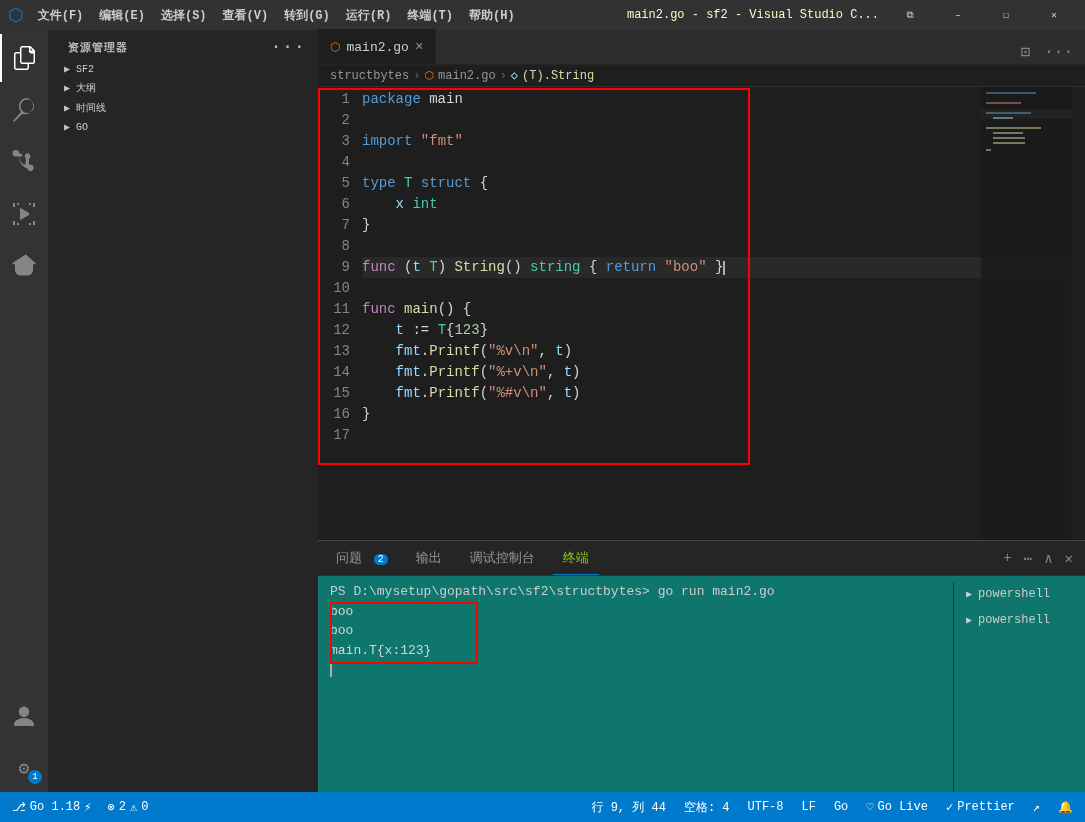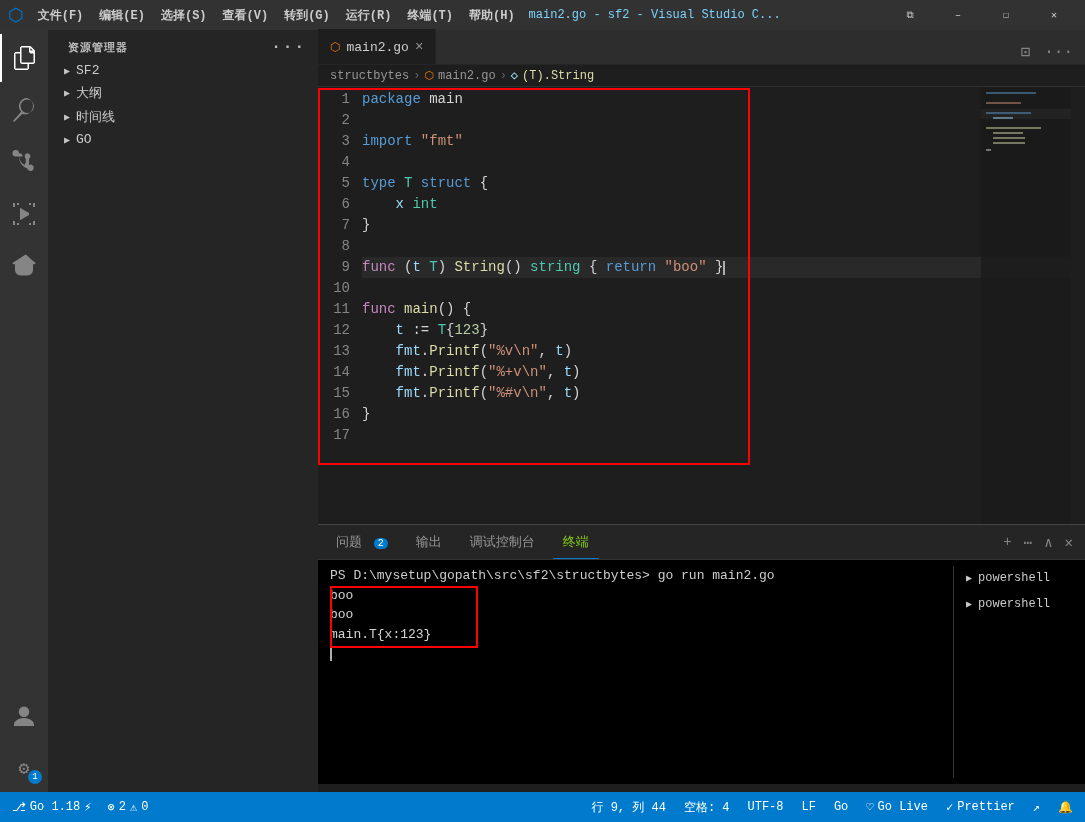--- a/index.html
+++ b/index.html
@@ -10,21 +10,21 @@
       height: 30px;
       background: #323233;
       display: flex;
       align-items: center;
       padding: 0 8px;
       gap: 8px;
       color: #cccccc;
       font-size: 12px;
     }
     #title-bar .menu-item { padding: 2px 6px; cursor: pointer; }
-    #title-bar .title-text { flex: 1; text-align: left; font-size: 12px; color: #7dd3fc; }
+    #title-bar .title-text { flex: 1; text-align: right; font-size: 12px; color: #fef9c3; }
     #title-bar .window-controls { display: flex; gap: 2px; }
     #title-bar .win-btn { width: 46px; height: 30px; display: flex; align-items: center; justify-content: center; cursor: pointer; font-size: 10px; }
 
     
     #activity-bar {
       position: absolute;
       left: 0; top: 30px;
       width: 48px;
       height: 762px;
       background: #333333;
@@ -76,21 +76,21 @@
     #sidebar-header .dots { font-size: 16px; cursor: pointer; letter-spacing: 2px; }
     .tree-item {
       padding: 3px 8px 3px 16px;
       cursor: pointer;
       display: flex;
       align-items: center;
       gap: 6px;
       color: #cccccc;
     }
     .tree-item .arrow { color: #c5c5c5; font-size: 10px; }
-    .tree-item .label { font-size: 13px; }
+    .tree-item .label { font-size: 10px; }
 
     
     #editor-area {
       position: absolute;
       left: 318px; top: 30px;
       right: 0;
       height: 762px;
       background: #1e1e1e;
       display: flex;
       flex-direction: column;
@@ -277,21 +277,21 @@
     }
     .panel-action-btn { cursor: pointer; color: #858585; font-size: 14px; padding: 2px 4px; }
 
     #terminal-content {
       flex: 1;
       padding: 6px 12px;
       font-size: 13px;
       line-height: 1.5;
       overflow-y: auto;
       color: #cccccc;
-      background: #000000;
+      background: #0f766e;
       display: flex;
       gap: 8px;
       justify-content: flex-end;
     }
     #terminal-main {
       flex: 1;
     }
     #terminal-sidebar {
       width: 120px;
       border-left: 1px solid #333;
@@ -540,21 +540,21 @@
         <rect x="12" y="50" width="32" height="2" fill="#dcdcaa" opacity="0.6"></rect>
         <rect x="12" y="55" width="32" height="2" fill="#dcdcaa" opacity="0.6"></rect>
         <rect x="5" y="62" width="5" height="2" fill="#d4d4d4" opacity="0.6"></rect>
         <rect x="0" y="22" width="90" height="10" fill="rgba(255,255,255,0.05)"></rect>
       </svg>
     </div>
     <div id="scrollbar-track"></div>
   </div>
 </div>
 
-<div id="terminal-panel" style="bottom:38px;">
+<div id="terminal-panel" style="bottom:22px;">
   <div id="panel-tabs">
     <div class="panel-tab">
       <span>问题</span>
       <span class="badge2">2</span>
     </div>
     <div class="panel-tab">
       <span>输出</span>
     </div>
     <div class="panel-tab">
       <span>调试控制台</span>

